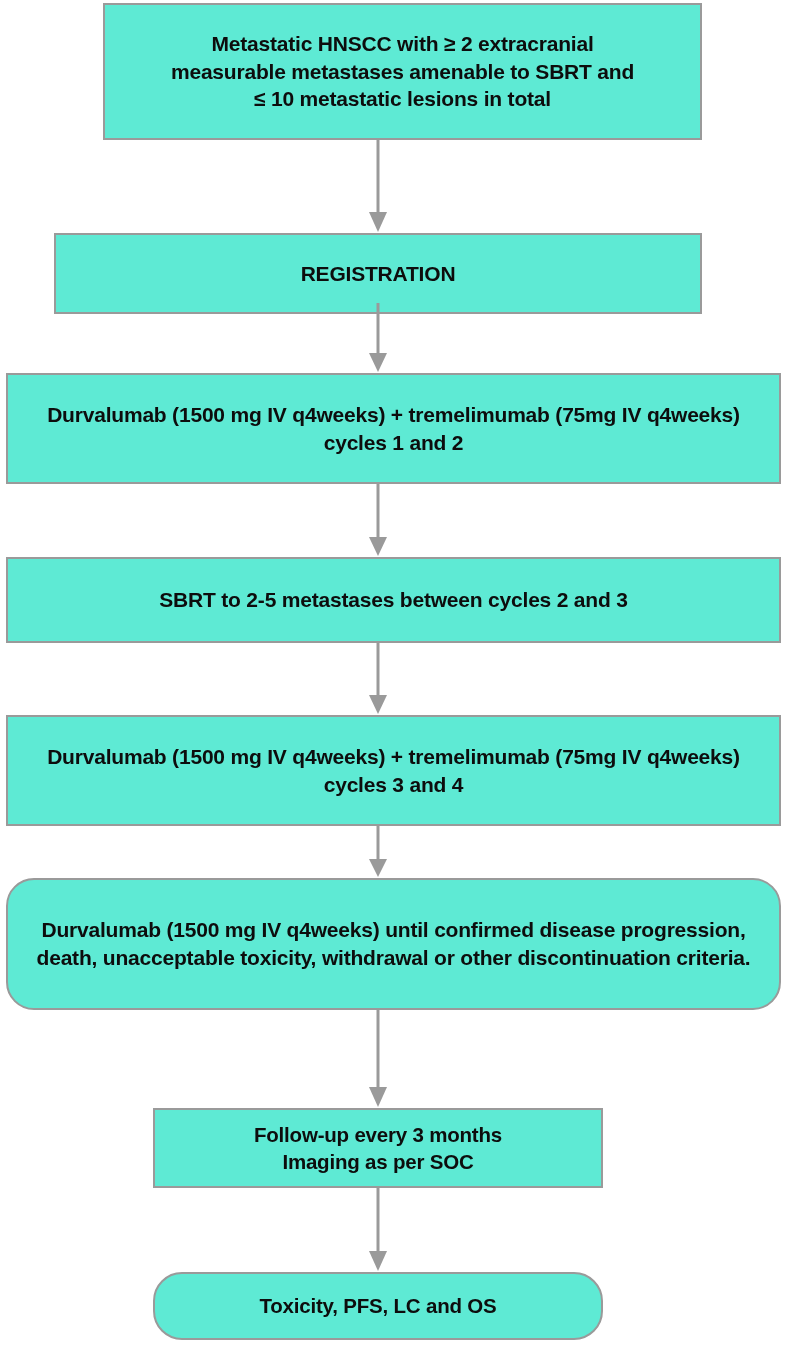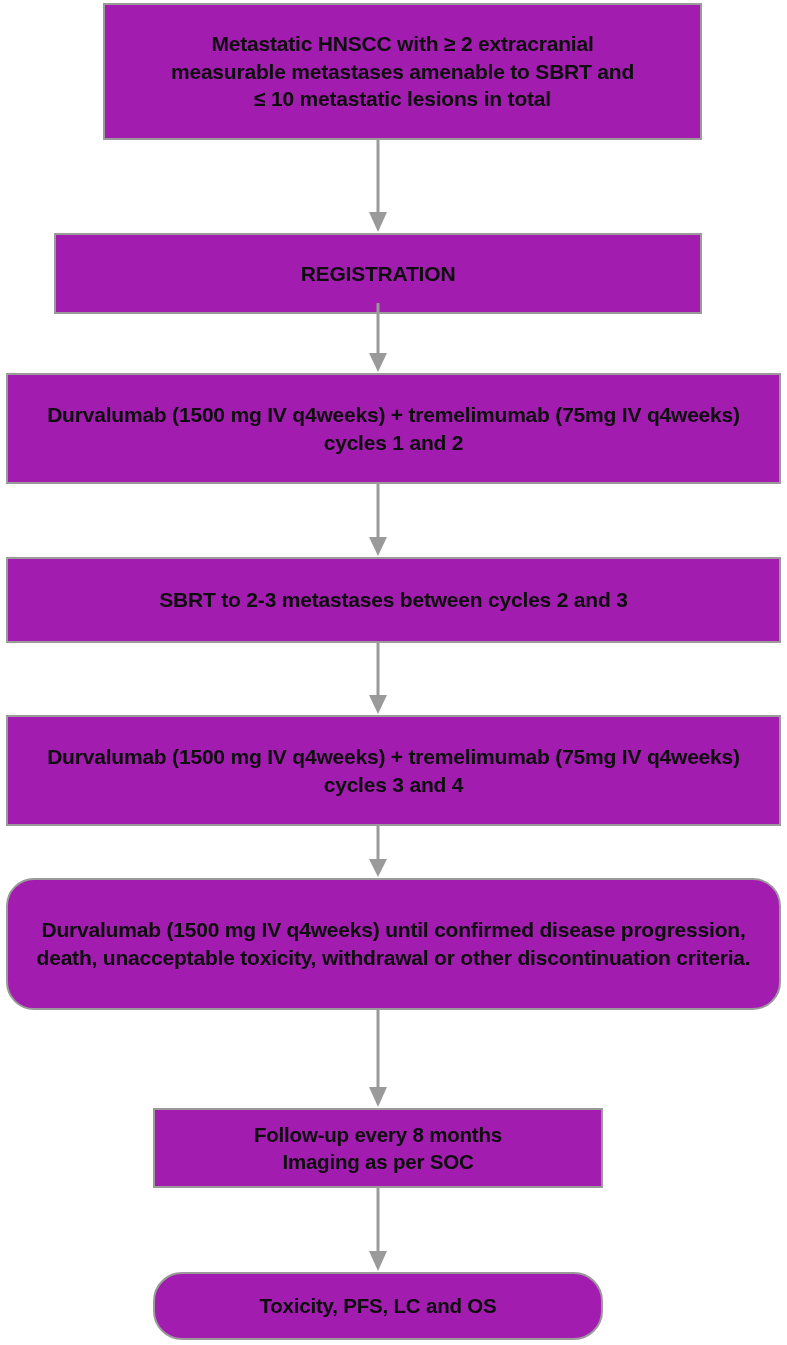--- a/index.html
+++ b/index.html
@@ -12,21 +12,21 @@
     width: 787px;
     height: 1345px;
     background: #ffffff;
     font-family: "Liberation Sans", sans-serif;
     overflow: hidden;
   }
   .node-box {
     position: absolute;
     box-sizing: border-box;
     border: 2.5px solid #9a9a9a;
-    background: #a21caf;
+    background: #5eead4;
     display: flex;
     align-items: center;
     justify-content: center;
   }
   .node-text {
     font-weight: bold;
     color: #0d0d0d;
     text-align: center;
     line-height: 1.32;
     letter-spacing: -0.2px;
@@ -74,21 +74,21 @@
   </div>
 
   <div class="connector" style="left:366px; top:484px; height:73px;">
     <svg viewBox="0 0 24 73" preserveAspectRatio="none">
       <line x1="12" y1="0" x2="12" y2="57" stroke="#9a9a9a" stroke-width="3"></line>
       <polygon points="12,72 3,53 21,53" fill="#9a9a9a"></polygon>
     </svg>
   </div>
 
   <div class="node-box" style="left:6px; top:557px; width:775px; height:86px;">
-    <div class="node-text t-21">SBRT to 2-3 metastases between cycles 2 and 3</div>
+    <div class="node-text t-21">SBRT to 2-5 metastases between cycles 2 and 3</div>
   </div>
 
   <div class="connector" style="left:366px; top:643px; height:72px;">
     <svg viewBox="0 0 24 72" preserveAspectRatio="none">
       <line x1="12" y1="0" x2="12" y2="56" stroke="#9a9a9a" stroke-width="3"></line>
       <polygon points="12,71 3,52 21,52" fill="#9a9a9a"></polygon>
     </svg>
   </div>
 
   <div class="node-box" style="left:6px; top:715px; width:775px; height:111px;">
@@ -107,21 +107,21 @@
   </div>
 
   <div class="connector" style="left:366px; top:1010px; height:98px;">
     <svg viewBox="0 0 24 98" preserveAspectRatio="none">
       <line x1="12" y1="0" x2="12" y2="81" stroke="#9a9a9a" stroke-width="3"></line>
       <polygon points="12,97 3,77 21,77" fill="#9a9a9a"></polygon>
     </svg>
   </div>
 
   <div class="node-box" style="left:153px; top:1108px; width:450px; height:80px;">
-    <div class="node-text t-20">Follow-up  every 8 months
+    <div class="node-text t-20">Follow-up  every 3 months
 Imaging as per SOC</div>
   </div>
 
   <div class="connector" style="left:366px; top:1188px; height:84px;">
     <svg viewBox="0 0 24 84" preserveAspectRatio="none">
       <line x1="12" y1="0" x2="12" y2="67" stroke="#9a9a9a" stroke-width="3"></line>
       <polygon points="12,83 3,63 21,63" fill="#9a9a9a"></polygon>
     </svg>
   </div>
 

